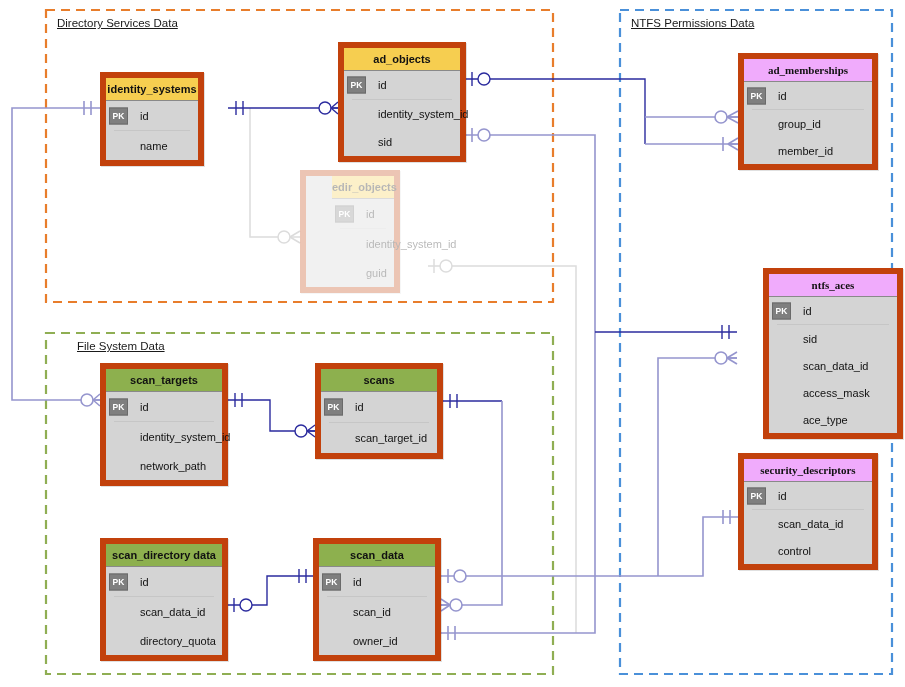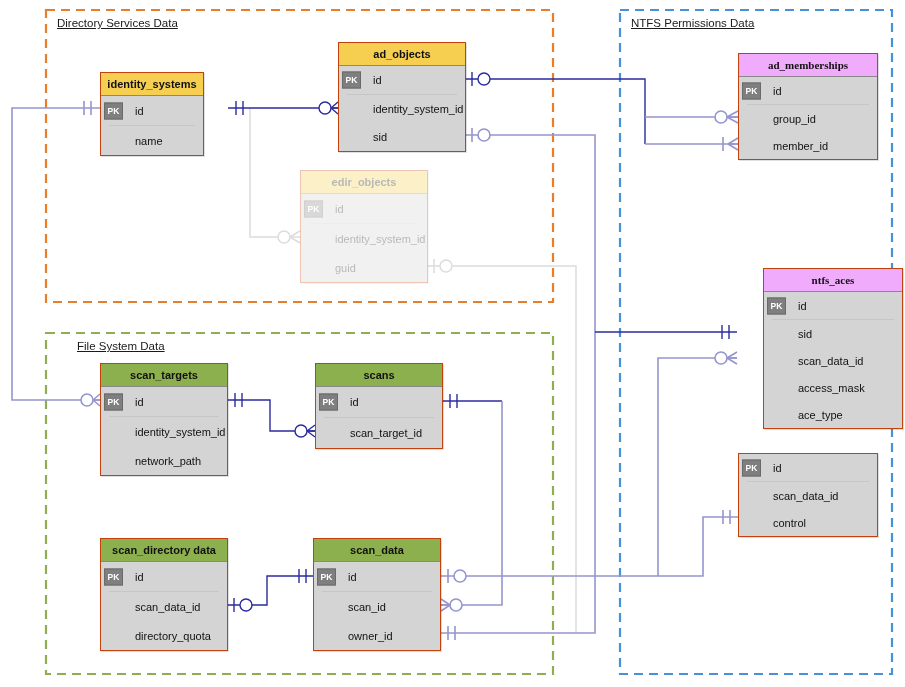--- a/index.html
+++ b/index.html
@@ -16,21 +16,21 @@
   .ln-d{stroke:#2B2B9E;stroke-width:1.4;fill:none;}
   .ln-l{stroke:#9595CE;stroke-width:1.6;fill:none;}
   .ln-f{stroke:#DCDCDC;stroke-width:1.5;fill:none;}
   .cir-d{fill:#ffffff;stroke:#2B2B9E;stroke-width:1.4;}
   .cir-l{fill:#ffffff;stroke:#9595CE;stroke-width:1.6;}
   .cir-f{fill:#ffffff;stroke:#DCDCDC;stroke-width:1.5;}
 
   .grp-label{position:absolute;font-size:11.5px;color:#1a1a1a;white-space:nowrap;text-decoration:underline;}
 
   
-  .tbl{position:absolute;background:#D4D4D4;border:1px solid #c2410c;
+  .tbl{position:absolute;background:#D4D4D4;border:6px solid #c2410c;
        box-shadow:1px 1px 0 rgba(0,0,0,0.12);box-sizing:border-box;}
   .t-header{height:23px;line-height:23px;text-align:center;font-size:11px;font-weight:bold;
             color:#111;border-bottom:1px solid #898989;box-sizing:border-box;}
   .hdr-yellow{background:#F6CE50;}
   .hdr-green{background:#8DB04E;}
   .hdr-blue{background:#f0abfc;font-family:Liberation Serif, serif;}
   .t-row{position:relative;font-size:11px;color:#111;}
   .t-row .f-name{position:absolute;left:34px;top:50%;transform:translateY(-50%);white-space:nowrap;}
   .rh29{height:29px;} .rh28{height:28px;} .rh27{height:27px;} .rh30{height:30px;}
   .pk-badge{position:absolute;left:3px;top:50%;transform:translateY(-50%);
@@ -182,21 +182,21 @@
     </div>
     <div class="sep"></div>
     <div class="t-row rh28">
       <span class="f-name">identity_system_id</span>
     </div>
     <div class="t-row rh28">
       <span class="f-name">sid</span>
     </div>
   </div>
 
-  <div class="tbl faded" style="left:300px;top:170px;width:128px;">
+  <div class="tbl faded" style="left:300px;top:170px;width:100px;padding-left:26px;">
     <div class="t-header hdr-yellow">edir_objects</div>
     <div class="t-row rh29">
       <span class="pk-badge">PK</span>
       <span class="f-name">id</span>
     </div>
     <div class="sep"></div>
     <div class="t-row rh29">
       <span class="f-name">identity_system_id</span>
     </div>
     <div class="t-row rh29">
@@ -234,20 +234,21 @@
     </div>
     <div class="t-row rh27">
       <span class="f-name">access_mask</span>
     </div>
     <div class="t-row rh27">
       <span class="f-name">ace_type</span>
     </div>
   </div>
 
   <div class="tbl" style="left:738px;top:453px;width:140px;">
+    <div class="t-header hdr-blue">security_descriptors</div>
     <div class="t-row rh27">
       <span class="pk-badge">PK</span>
       <span class="f-name">id</span>
     </div>
     <div class="sep"></div>
     <div class="t-row rh27">
       <span class="f-name">scan_data_id</span>
     </div>
     <div class="t-row rh27">
       <span class="f-name">control</span>

